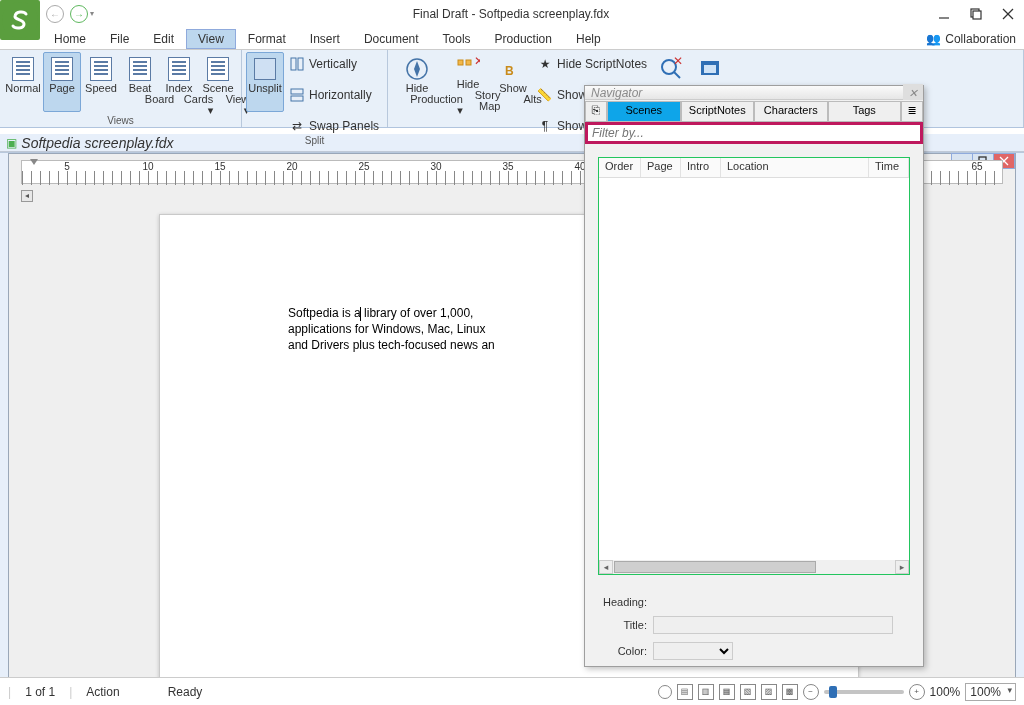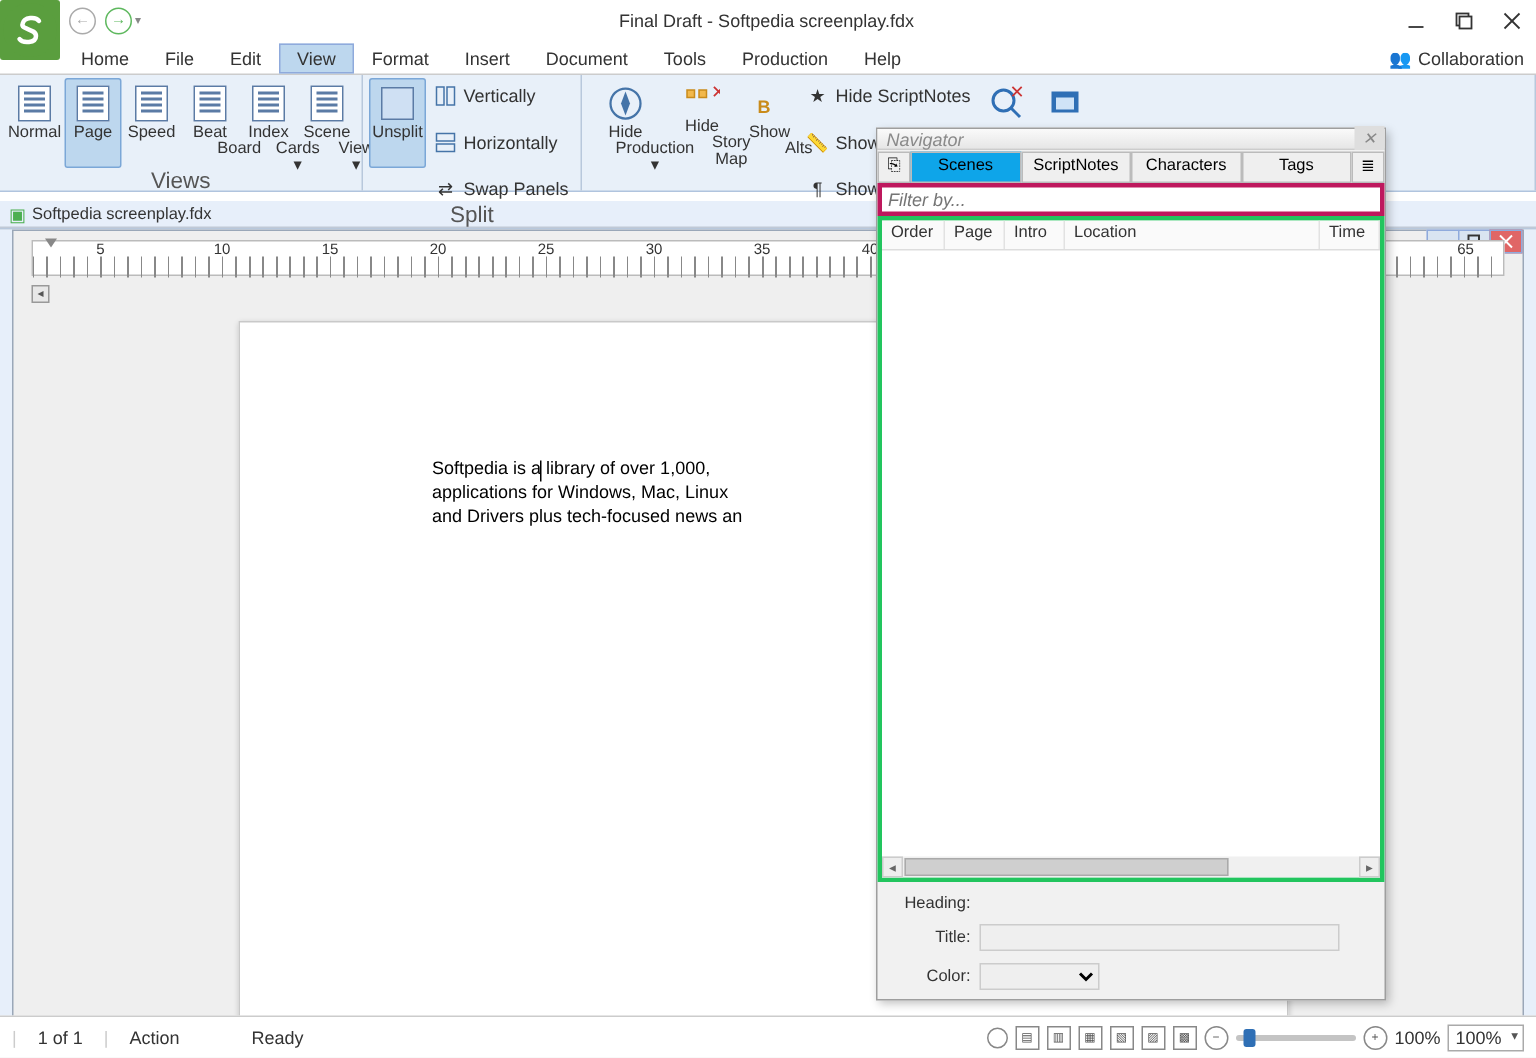--- a/index.html
+++ b/index.html
@@ -21,38 +21,38 @@
 .menubar { height:22px; display:flex; align-items:center; border-bottom:1px solid #ccc; padding-left:42px; }
 .menuitem { padding:3px 12px; cursor:pointer; color:#333; }
 .menuitem.active { background:#bdd7ee; border:1px solid #8faadc; padding:2px 11px; }
 .collab { margin-left:auto; margin-right:8px; display:flex; align-items:center; gap:4px; cursor:pointer; color:#333;}
 .collab-icon{ font-size:12px; }
 
 
 .ribbon { height:78px; background:#e8f0f9; border-bottom:1px solid #b0c4de; display:flex; }
 .rgroup { border-right:1px solid #b8c8dc; display:flex; flex-direction:column; padding:2px 4px 0 4px; }
 .rgroup-body { flex:1; display:flex; gap:1px; align-items:flex-start; }
-.rgroup-label { text-align:center; font-size:15px; color:#555; padding-bottom:1px; }
+.rgroup-label { text-align:center; font-size:10px; color:#555; padding-bottom:1px; }
 .bigbtn { width:38px; height:60px; display:flex; flex-direction:column; align-items:center; padding-top:4px; cursor:pointer; border:1px solid transparent; border-radius:2px;} .bigbtn.w2{width:50px;}
 .bigbtn.active { background:#bdd7ee; border-color:#7ba7d7; }
 .bigbtn .icon { width:26px; height:24px; display:flex; align-items:center; justify-content:center;}
 .bigbtn .lbl{ font-size:11px; color:#333; text-align:center; line-height:11px; margin-top:2px; }
-.bigbtn .lbl2{ font-size:11px; color:#333; text-align:center; line-height:11px;margin-left:39px; }
+.bigbtn .lbl2{ font-size:11px; color:#333; text-align:right; line-height:11px;margin-left:39px; }
 .smallrow{ display:flex; flex-direction:column; gap:12px; padding-top:2px;}
 .smallbtn{ height:19px; display:flex; align-items:center; gap:4px; padding:0 4px; cursor:pointer; font-size:11px; color:#333;}
 .smallbtn .sicon{ width:16px; height:16px; display:inline-flex; align-items:center; justify-content:center; }
 
 
 .docicon{ width:22px; height:24px; border:1px solid #5b7ba5; background:#fff; position:relative; }
 .docicon::before{ content:""; position:absolute; left:3px; right:3px; top:3px; height:2px; background:#5b7ba5; box-shadow:0 4px 0 #5b7ba5,0 8px 0 #5b7ba5,0 12px 0 #5b7ba5; }
 
 
 .doctab-bar{ height:18px; background:#e7effa; border-bottom:1px solid #c0c9d6; margin-top:6px; display:flex; align-items:center; padding-left:6px; gap:4px;}
 .doctab-bar .fdicon{ color:#4caf50; font-size:12px;}
-.doctab-bar .fn{ font-size:11px; color:#333;}
+.doctab-bar .fn{ font-size:14px; color:#333;font-style:italic;}
 
 
 .workspace{ position:relative; height:545px; background:linear-gradient(#e7effa,#e7effa); border-top:1px solid #b8c8dc;}
 .innerwin{ position:absolute; left:8px; right:8px; top:0; bottom:0; background:#efefef; border:1px solid #9aa7b8;}
 .innerwin-titlebuttons{ position:absolute; right:0; top:-1px; display:flex; }
 .smwin{ width:22px; height:16px; background:#d9e4f1; border:1px solid #8faadc; margin-left:-1px; display:flex; align-items:center; justify-content:center; }
 .smwin.red{ background:#e06666; }
 .smwin svg{width:10px;height:10px;stroke:#333;stroke-width:1.3;fill:none;}
 .smwin.red svg{stroke:#fff;}
 
@@ -71,21 +71,21 @@
 
 .navigator{ position:absolute; left:584px; top:85px; width:340px; height:582px; background:#f1f1f1; border:1px solid #9e9e9e; box-shadow:2px 2px 6px rgba(0,0,0,0.25); z-index:50; display:flex; flex-direction:column;}
 .nav-head{ height:14px; background:linear-gradient(#fafafa,#e6e6e6); display:flex; align-items:center; padding-left:6px; font-style:italic; color:#8a8a8a; border-bottom:1px solid #ccc; }
 .nav-head .close{ margin-left:auto; width:20px; height:18px; background:#dedede; text-align:center; cursor:pointer; color:#888; font-size:11px; line-height:18px;}
 .nav-tabs{ height:22px; display:flex; background:#f1f1f1; border-bottom:1px solid #bbb; }
 .nav-tab{ flex:1; border:1px solid #bbb; margin:1px 0 -1px 0; text-align:center; padding-top:2px; font-size:11px; cursor:pointer; background:#efefef;}
 .nav-tab.active{ background:#0ea5e9; }
 .nav-tab.icon-only{ flex:0 0 22px; }
 .nav-filter{ height:22px; }
 .nav-filter input{ width:100%; height:22px; border:3px solid #be185d; padding:0 4px; font-style:italic; color:#999; background:#fff;}
-.nav-table{ flex:1; background:#fff; border:3px solid #22c55e; margin:0; position:relative; overflow:hidden;}
+.nav-table{ flex:1; background:#fff; border:1px solid #22c55e; margin:13px; position:relative; overflow:hidden;}
 .nav-th{ display:flex; height:20px; border-bottom:1px solid #ddd; }
 .nav-th div{ padding:2px 6px; border-right:1px solid #e2e2e2; font-size:11px; color:#333; background:#fafafa;}
 .nav-scroll-h{ position:absolute; left:0; right:0; bottom:0; height:14px; background:#f0f0f0; display:flex; align-items:center;}
 .nav-scroll-h .arrow{ width:14px; height:14px; text-align:center; line-height:12px; color:#666; border:1px solid #ccc; background:#eee; font-size:9px;}
 .nav-scroll-h .thumb{ flex:0 0 65%; height:12px; background:#cfcfcf; border:1px solid #aaa; margin-left:1px;}
 
 .nav-bottom{ padding:8px 10px 6px 10px; display:flex; flex-direction:column; gap:8px;}
 .nb-row{ display:flex; align-items:center; gap:6px;}
 .nb-row label{ width:52px; text-align:right; font-size:11px; color:#333;}
 .nb-row input,.nb-row select{ flex:0 0 auto; height:18px; border:1px solid #ccc; background:#efefef;}

